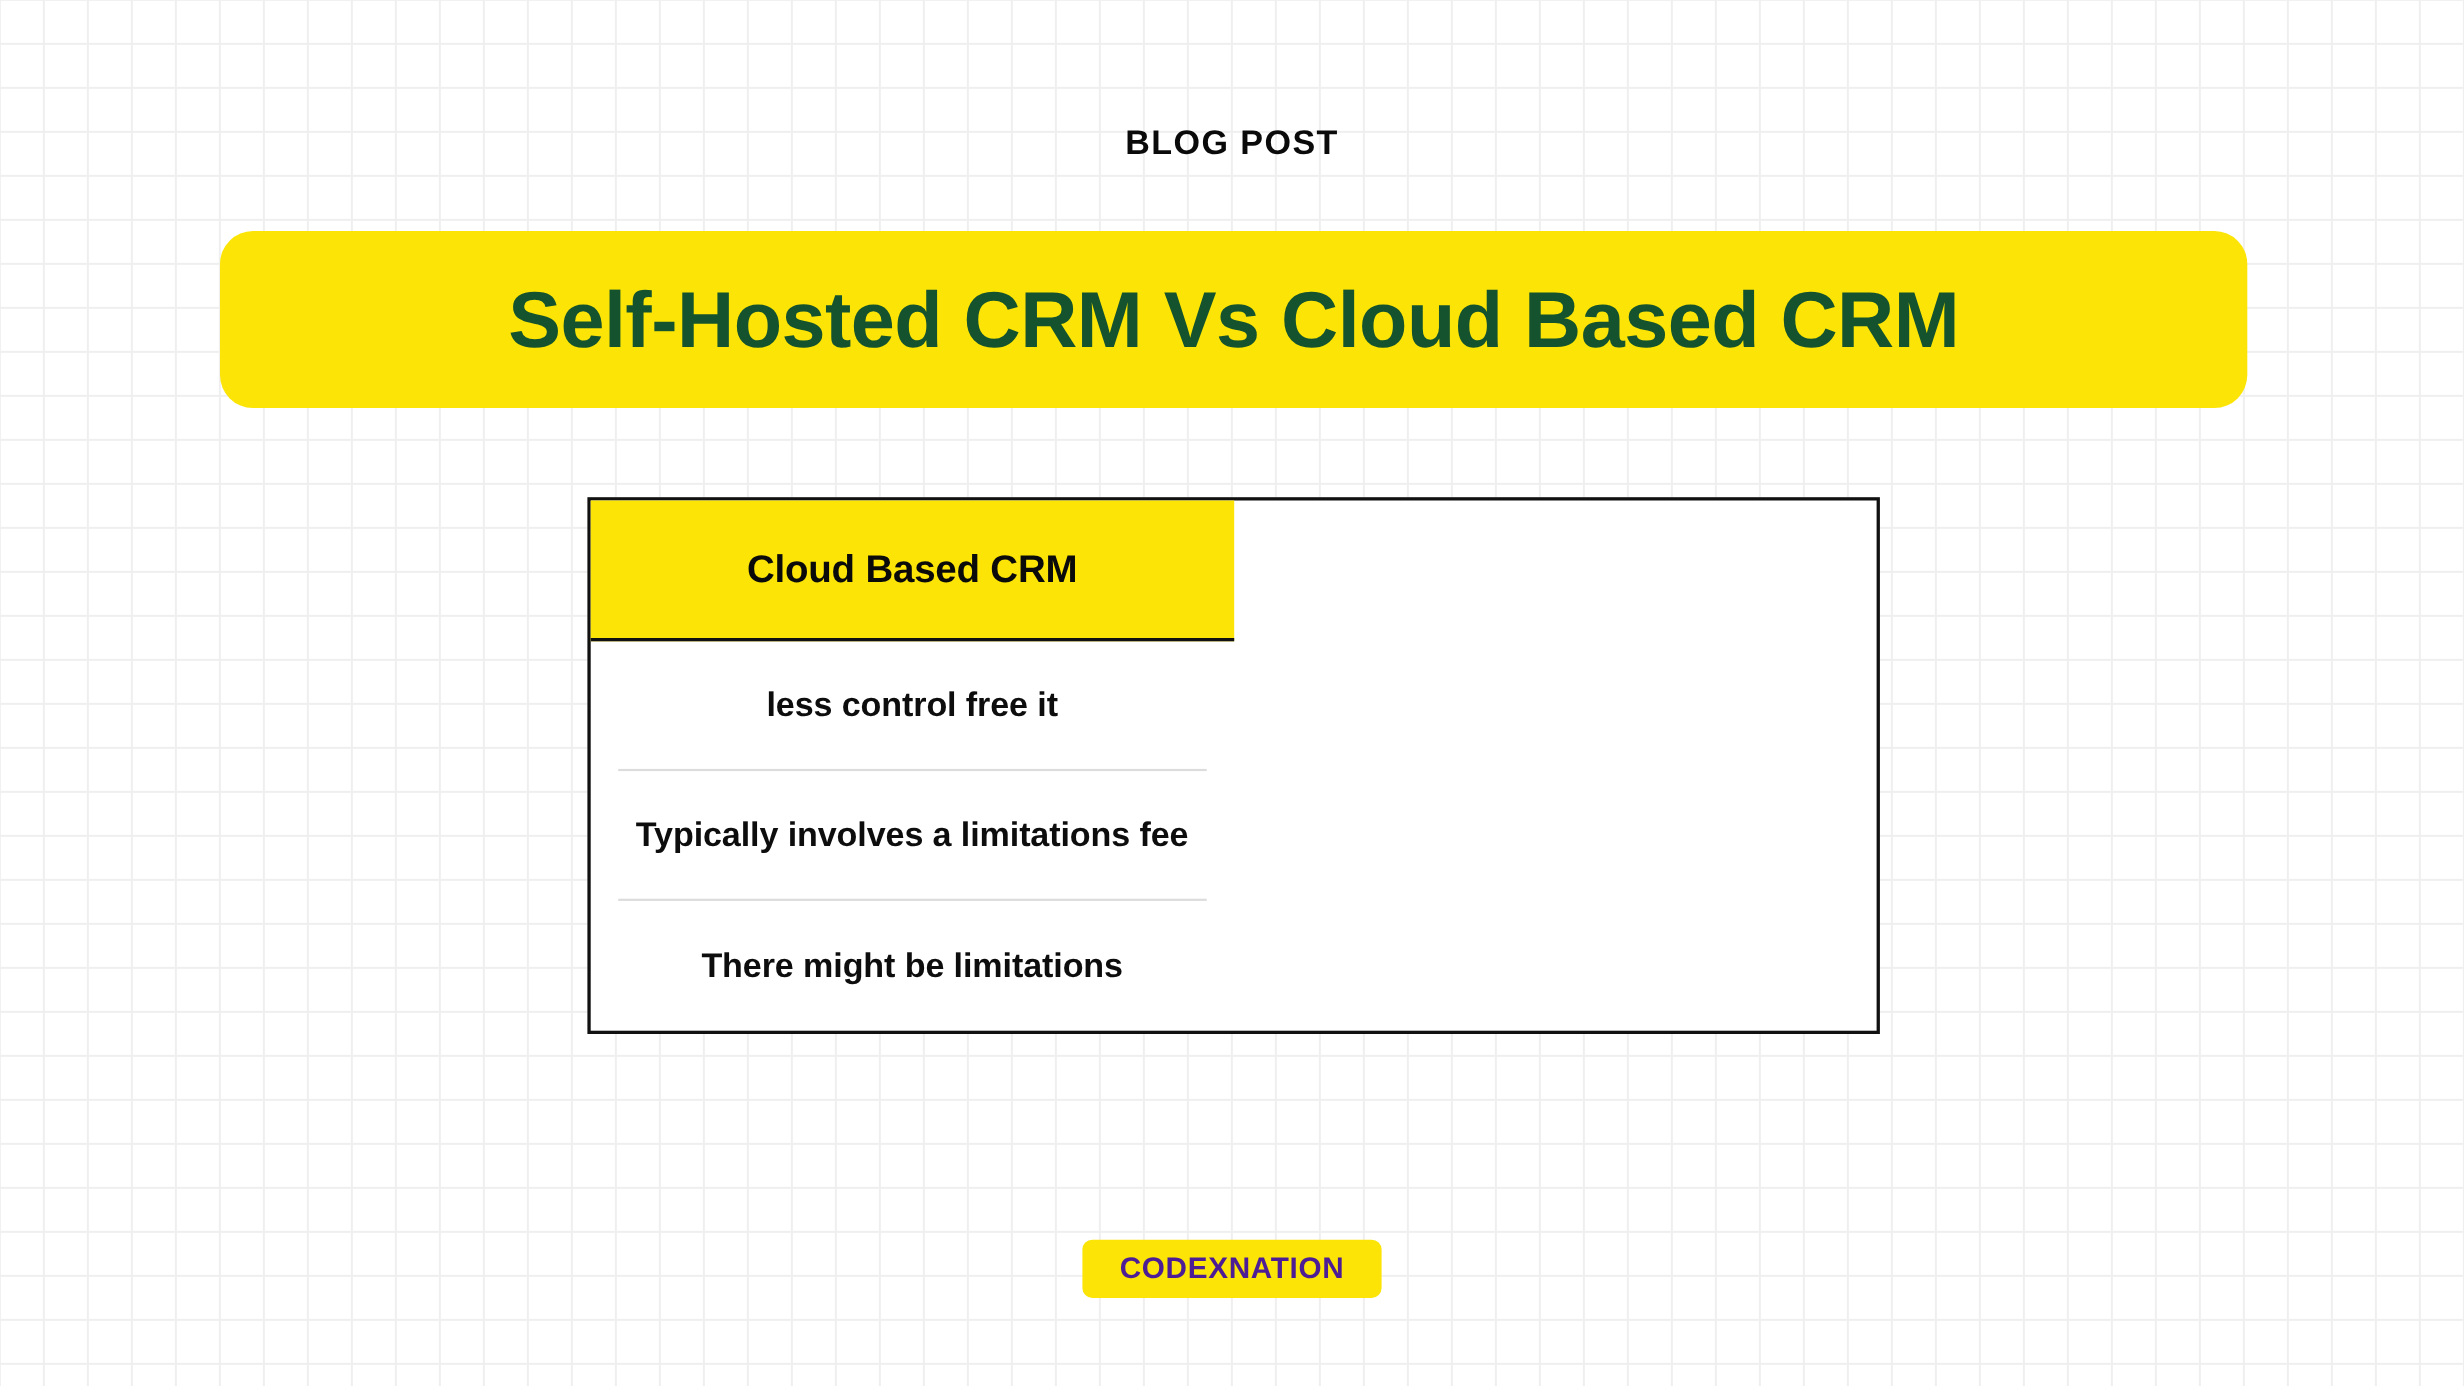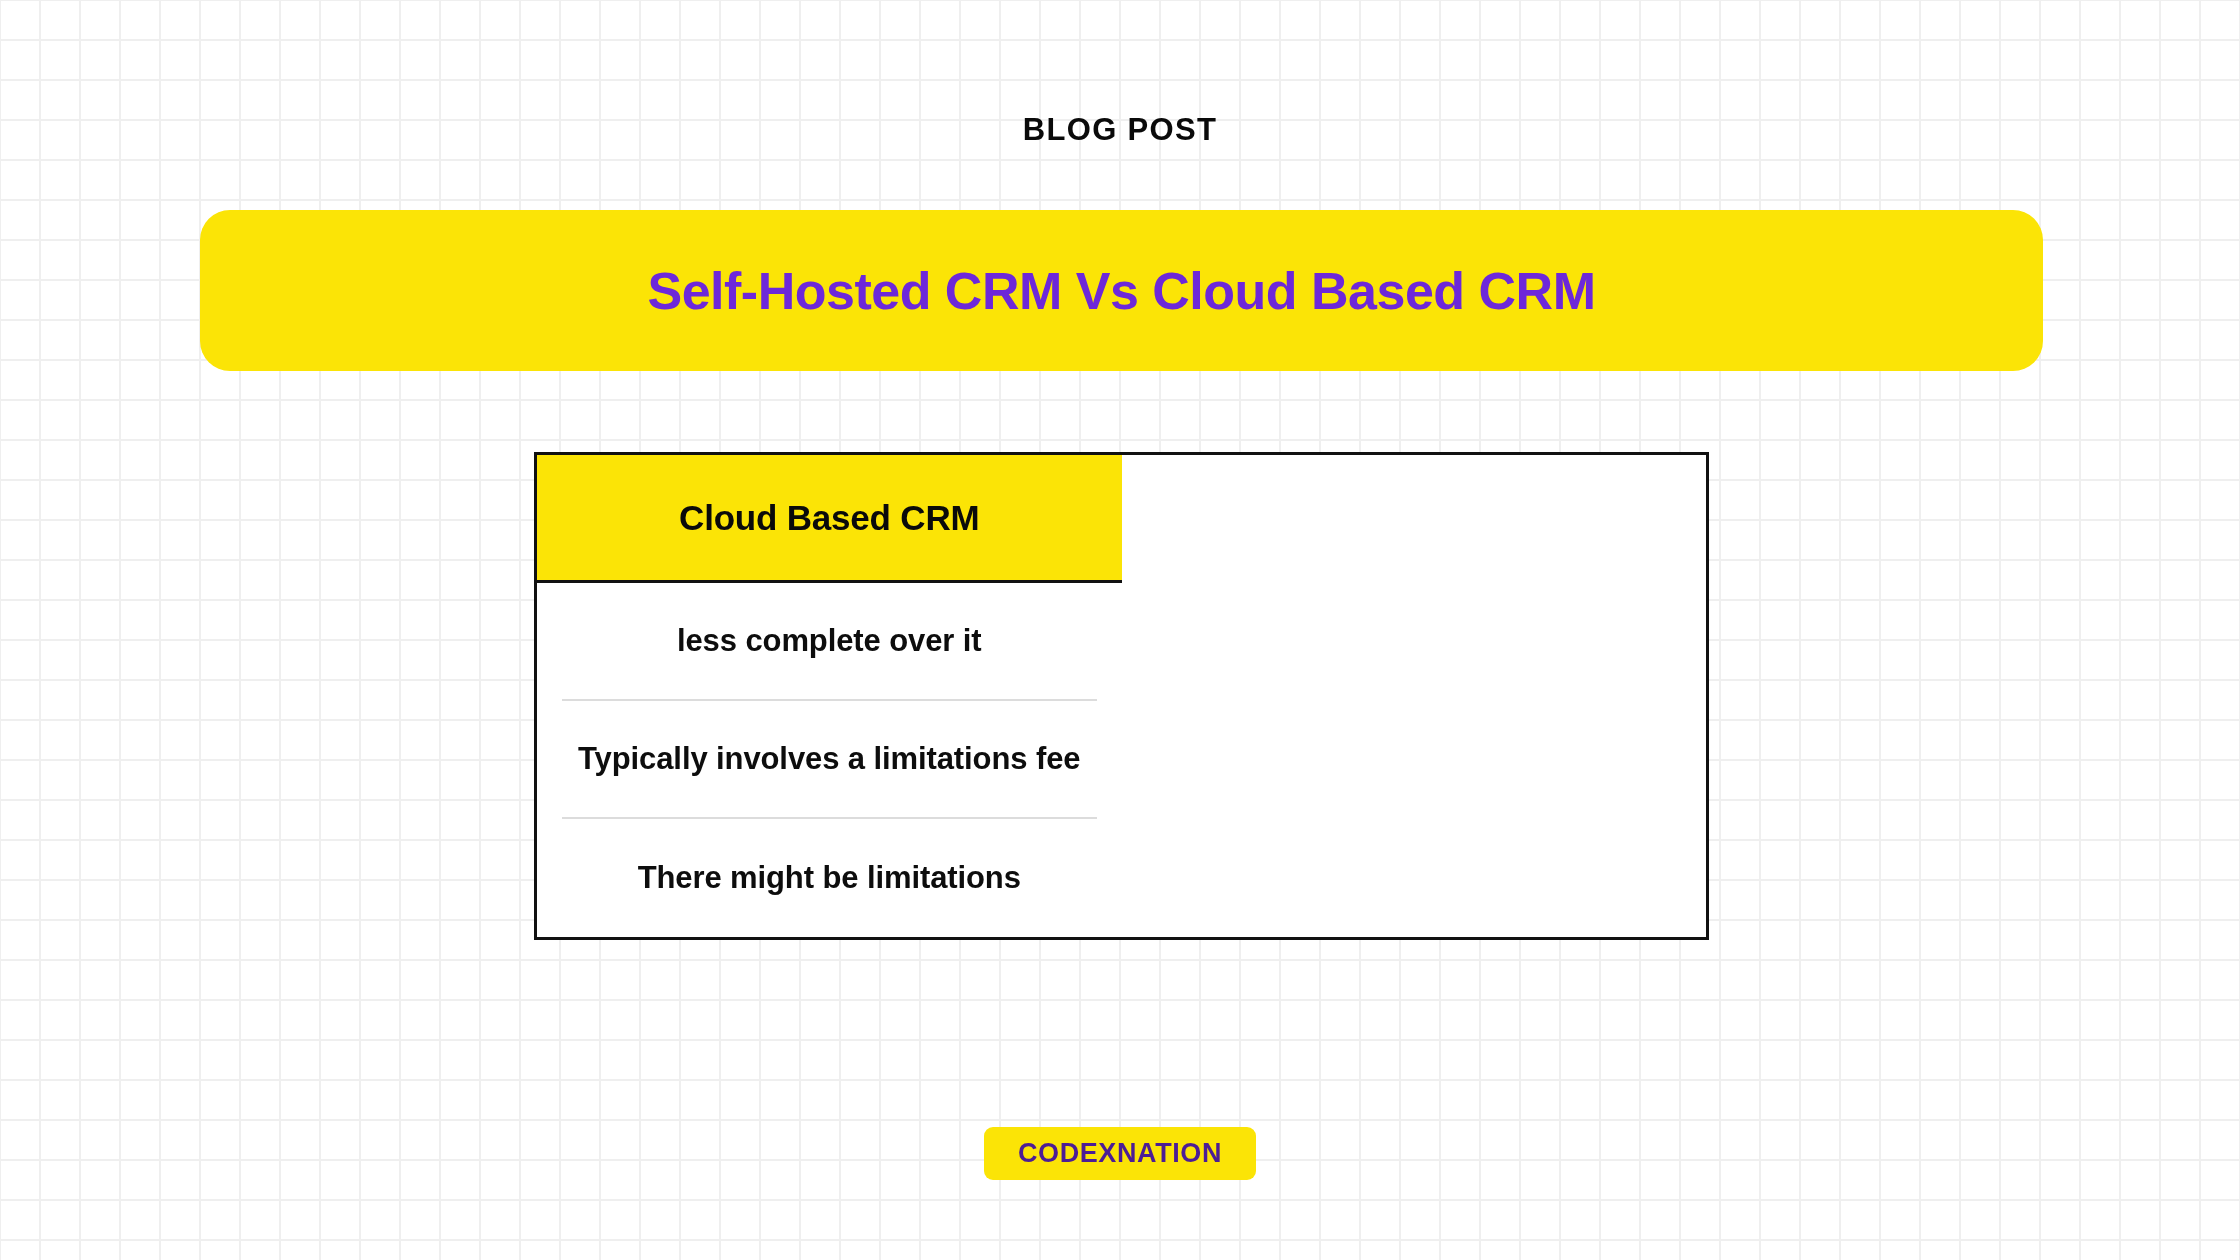--- a/index.html
+++ b/index.html
@@ -50,23 +50,23 @@
     width: 1843px;
     height: 161px;
     background: #fbe406;
     border-radius: 30px;
     display: flex;
     align-items: center;
     justify-content: center;
   }
 
   .title-text {
-    font-size: 52px;
+    font-size: 72px;
     font-weight: 700;
-    color: #6d28d9;
+    color: #14532d;
     letter-spacing: -0.5px;
     white-space: nowrap;
     line-height: 1;
     font-family: "Liberation Sans", sans-serif;
   }
 
   
   .table-wrap {
     position: absolute;
     top: 452px;
@@ -164,21 +164,21 @@
 
   <div class="table-wrap">
 
 
     <div class="col right">
       <div class="col-header">
         <span>Cloud Based CRM</span>
       </div>
       <div class="cells">
         <div class="cell">
-          <span>less complete over it</span>
+          <span>less control free it</span>
         </div>
         <div class="cell">
           <span>Typically involves a limitations fee</span>
         </div>
         <div class="cell">
           <span>There might be limitations</span>
         </div>
       </div>
     </div>
 

